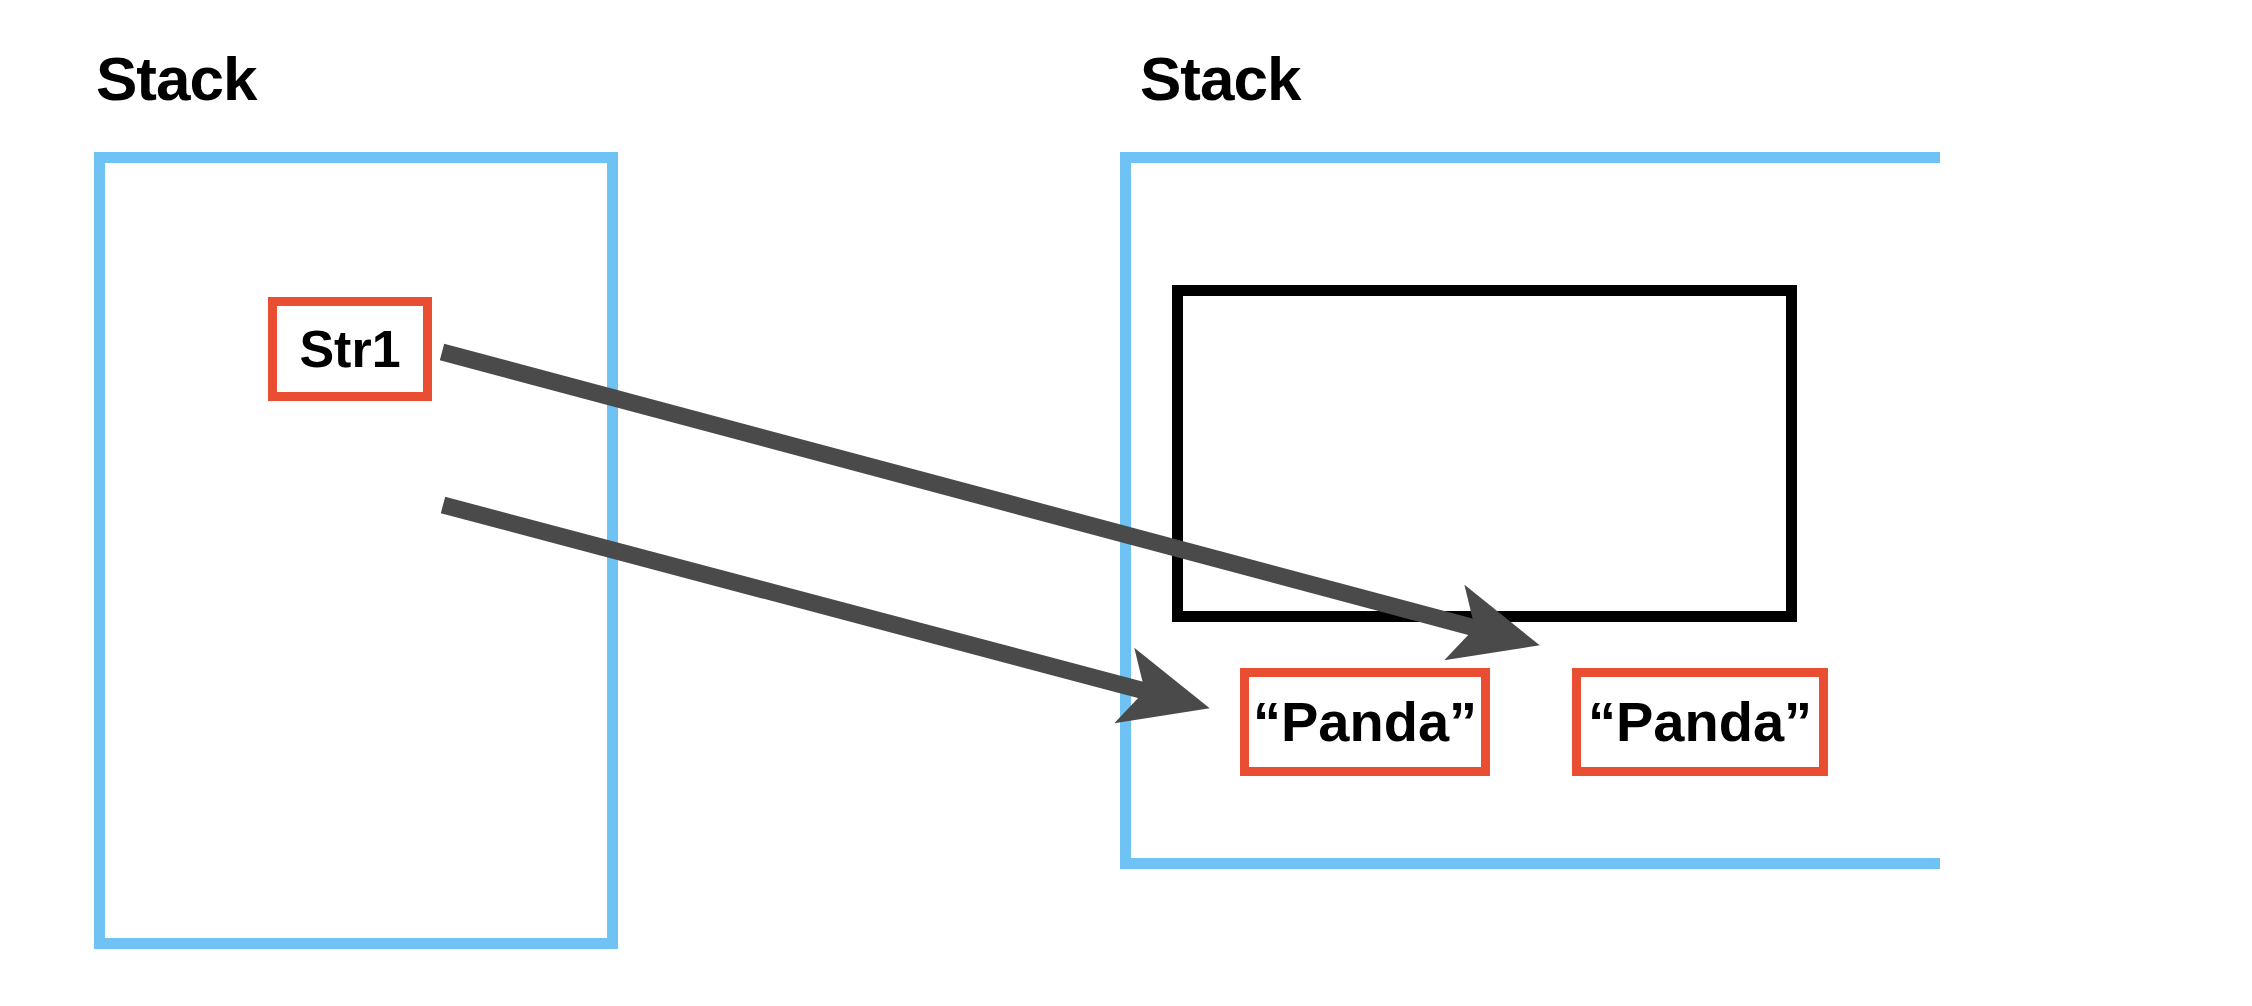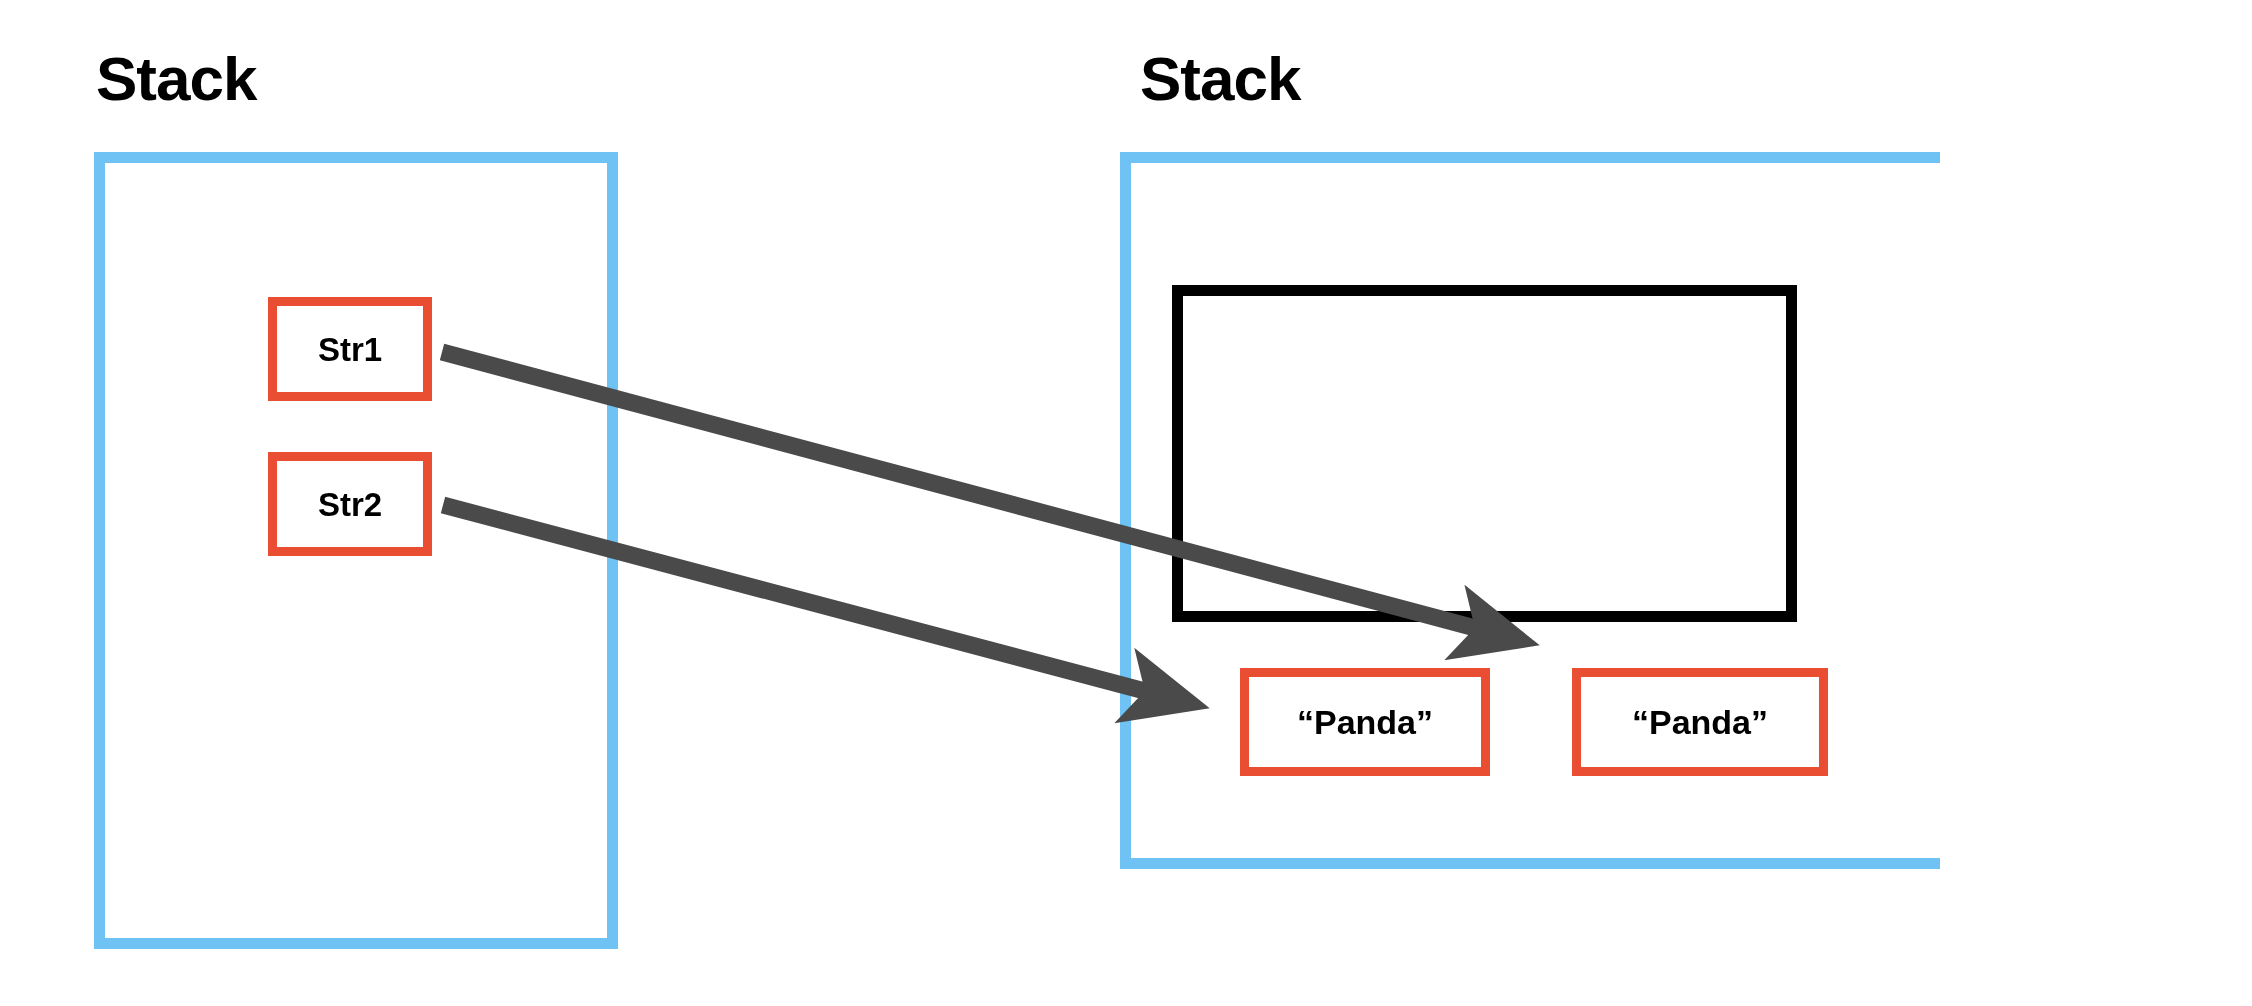--- a/index.html
+++ b/index.html
@@ -84,31 +84,31 @@
     border-width: 9px;
     box-sizing: border-box;
     background: #ffffff;
     display: flex;
     align-items: center;
     justify-content: center;
   }
   .cell .cell-label {
     font-family: "Liberation Sans", sans-serif;
     font-weight: bold;
-    font-size: 33px;
+    font-size: 52px;
     line-height: 1;
     color: #000000;
     white-space: pre;
   }
   #cell-str1   { left: 268px;  top: 297px; width: 164px; height: 104px; }
   #cell-str2   { left: 268px;  top: 452px; width: 164px; height: 104px; }
   #cell-panda1 { left: 1240px; top: 668px; width: 250px; height: 108px; }
   #cell-panda2 { left: 1572px; top: 668px; width: 256px; height: 108px; }
   #cell-panda1 .cell-label,
-  #cell-panda2 .cell-label { font-size: 34px; }
+  #cell-panda2 .cell-label { font-size: 56px; }
 
   
   #arrow-layer {
     position: absolute;
     left: 0;
     top: 0;
     width: 2252px;
     height: 1006px;
     pointer-events: none;
   }
@@ -126,23 +126,20 @@
 
   <div class="region-box" id="heap-region" style="border-color: rgb(110, 194, 244);"></div>
 
 
   <div id="scp-box" style="border-color: rgb(0, 0, 0);"></div>
 
   <div class="cell" id="cell-str1" style="border-color: rgb(234, 78, 50);">
     <span class="cell-label">Str1</span>
   </div>
 
-  <div class="cell" id="cell-str2" style="border-color: rgb(234, 78, 50);">
-    <span class="cell-label">Str2</span>
-  </div>
 
   <div class="cell" id="cell-panda1" style="border-color: rgb(234, 78, 50);">
     <span class="cell-label">“Panda”</span>
   </div>
 
   <div class="cell" id="cell-panda2" style="border-color: rgb(234, 78, 50);">
     <span class="cell-label">“Panda”</span>
   </div>
 
   <svg id="arrow-layer" viewBox="0 0 2252 1006">

